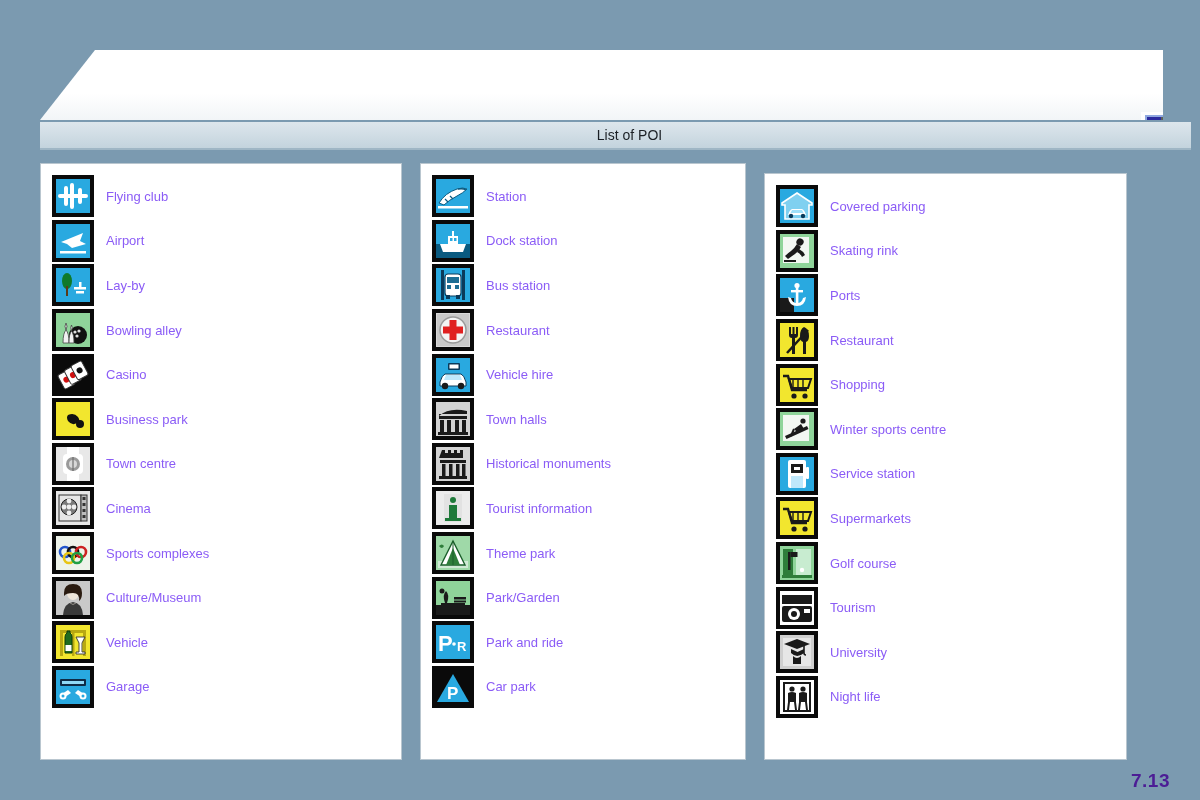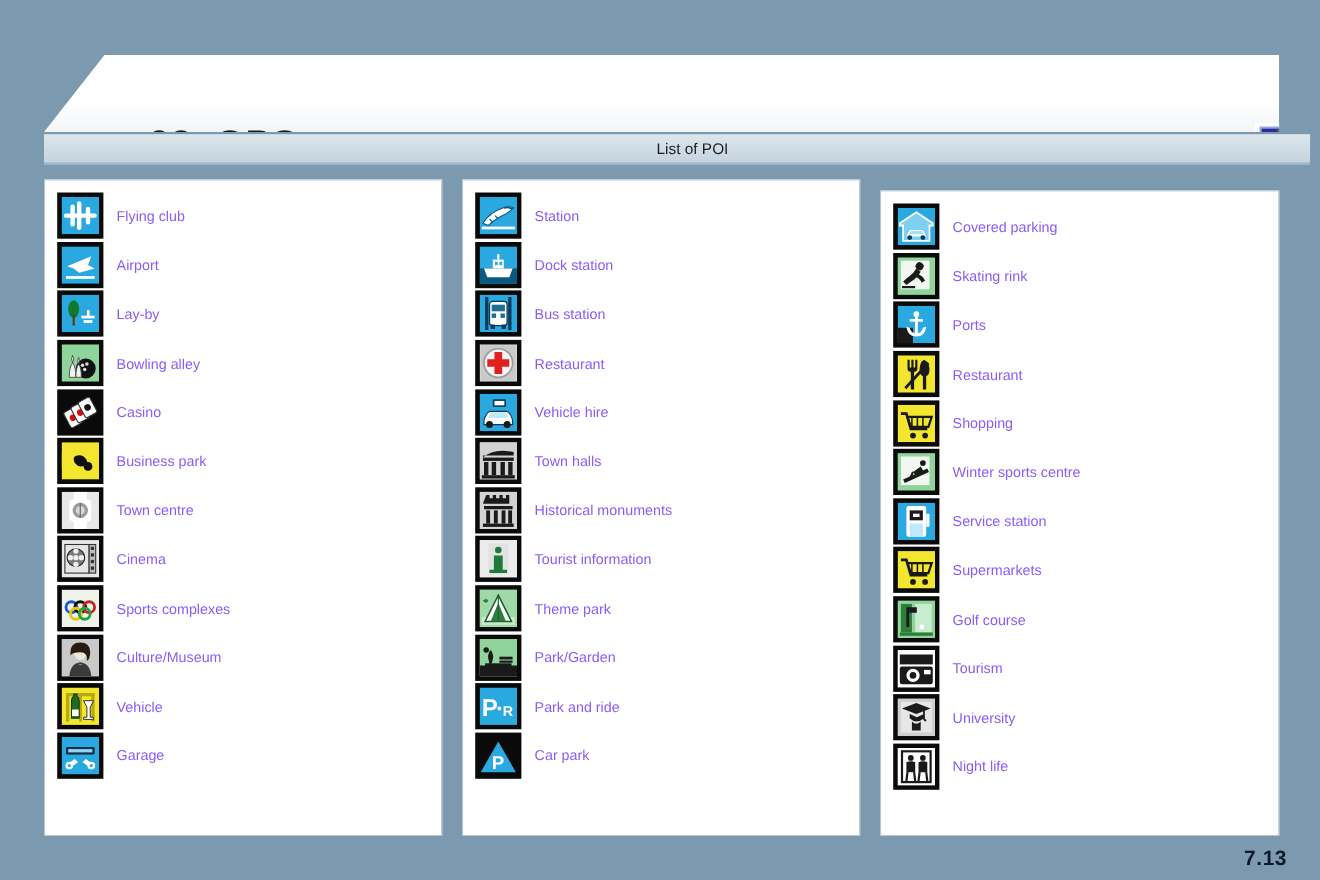--- a/index.html
+++ b/index.html
@@ -49,21 +49,21 @@
     display:flex;gap:18px;
   }
   .panel{
     background:#ffffff;
     border:1px solid #b9c6cf;
     box-sizing:border-box;
     padding:10px 0 0 0;
     position:relative;
   }
   .panel.col1{width:362px;}
-  .panel.col2{width:362px;}
+  .panel.col2{width:326px;}
   .panel.col3{width:363px;margin-top:10px;}
 
   .poi-row{
     display:flex;align-items:center;
     height:44.6px;
     padding-left:11px;
   }
   .poi-icon{
     width:42px;height:42px;
     background:#0a0a0a;
@@ -75,21 +75,21 @@
   .poi-label{
     margin-left:12px;
     font-size:13px;
     color:#8b5cf6;
     white-space:nowrap;
   }
 
   
   #page-number{
     position:absolute;right:30px;bottom:8px;
-    font-size:19px;color:#0f172a;font-weight:bold;
+    font-size:19px;color:#4c1d95;font-weight:bold;
     letter-spacing:0.5px;
   }
 </style>
 </head>
 <body>
 
 <div id="header-bar">
   <div id="chapter-title">03  GPS</div>
   <div id="header-icon">
     <svg class="glyph" viewBox="0 0 44 42">

